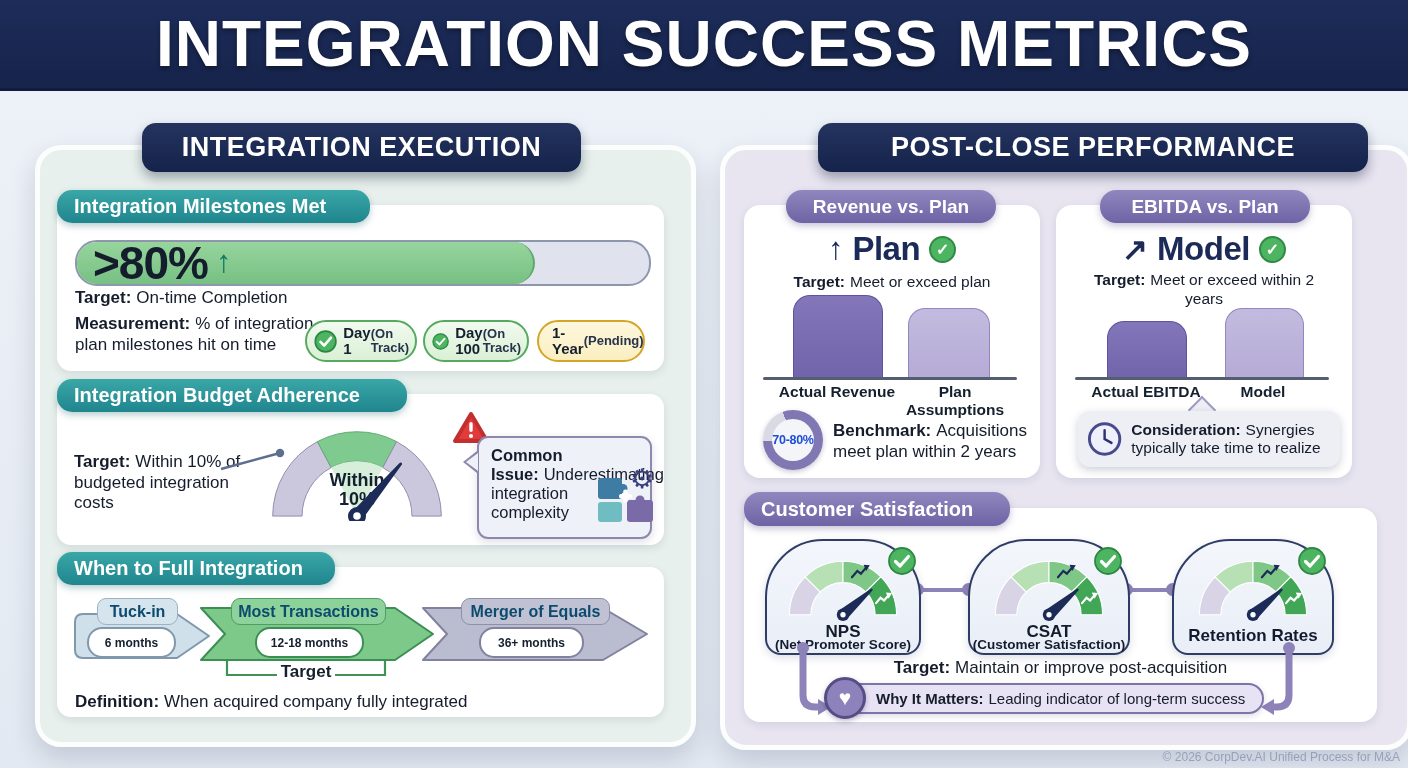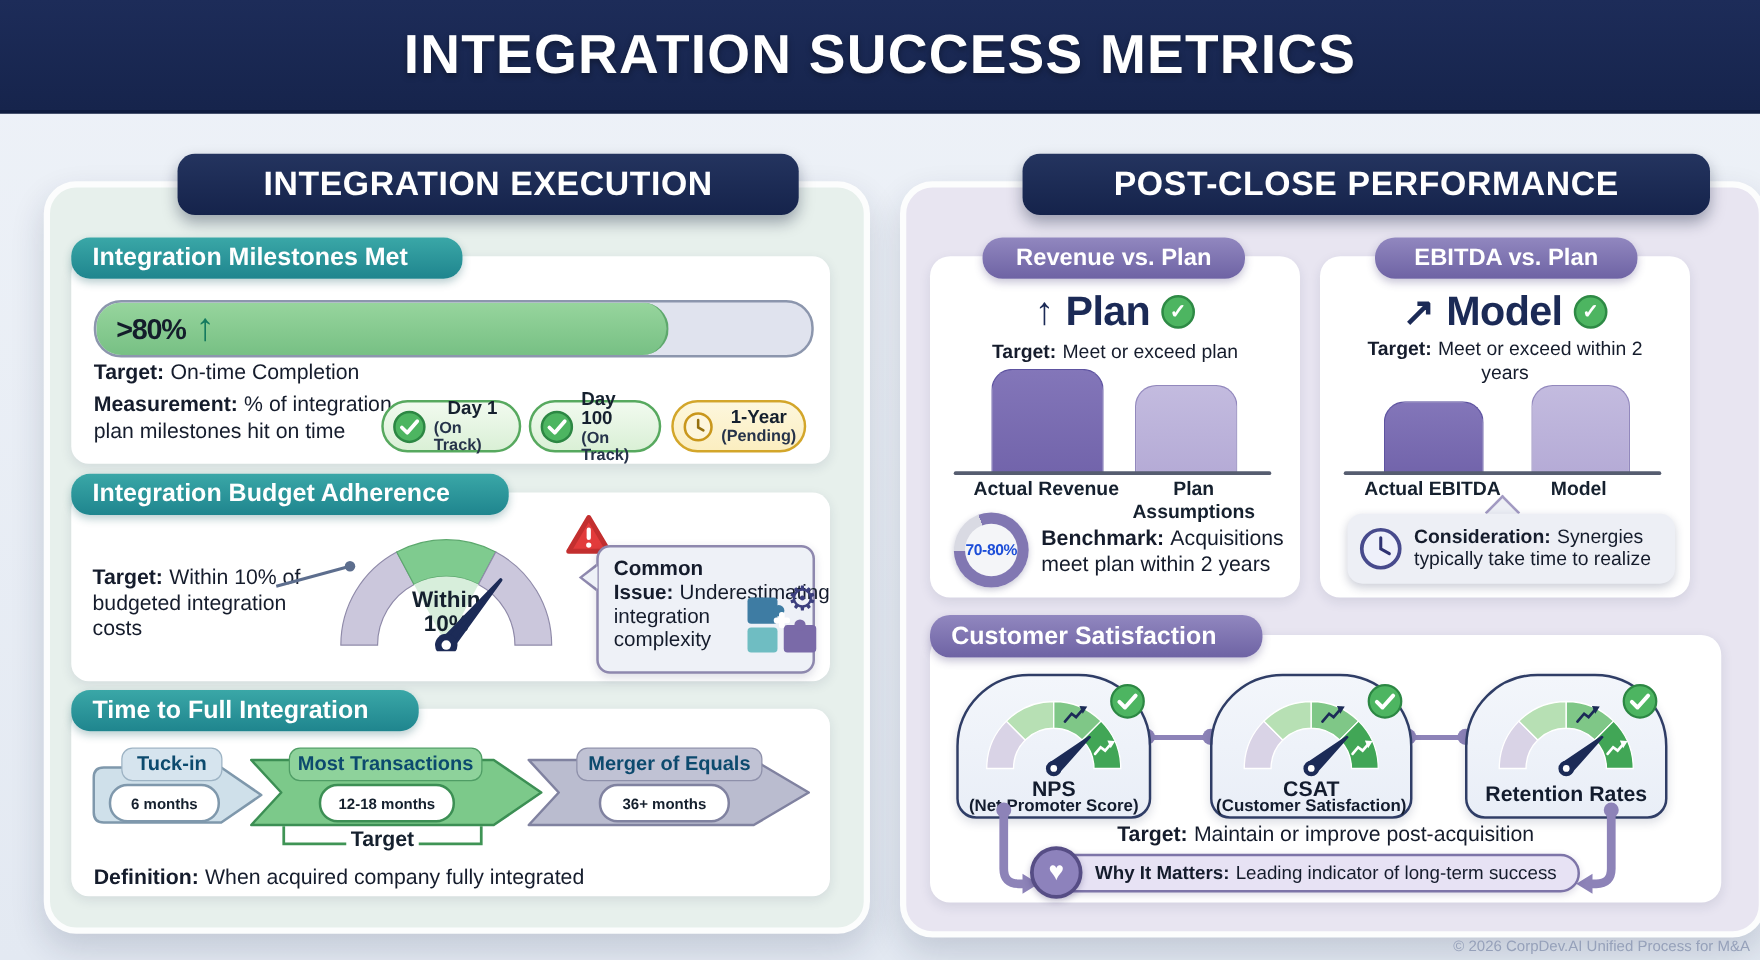--- a/index.html
+++ b/index.html
@@ -3,21 +3,21 @@
 <meta charset="utf-8">
 <style>
   html,body{margin:0;padding:0}
   body{font-family:"Liberation Sans",sans-serif;background:#e6ecf4}
   .stage{position:relative;width:1408px;height:768px;overflow:hidden;
          background:linear-gradient(180deg,#eef2f8 0%,#e3e9f2 100%)}
   .abs{position:absolute}
   
   .banner{left:0;top:0;width:1408px;height:88px;background:linear-gradient(180deg,#1d2c59 0%,#16244c 100%);
           display:flex;align-items:center;justify-content:center;border-bottom:3px solid #0f1c3f}
-  .banner h1{margin:0;color:#fff;font-size:44px;font-weight:800;letter-spacing:1px;
+  .banner h1{margin:0;color:#fff;font-size:64px;font-weight:800;letter-spacing:1px;
              text-shadow:0 3px 5px rgba(0,0,0,.35)}
   
   .panel{border-radius:26px;border:5px solid #fcfdfd;box-shadow:0 12px 26px rgba(25,35,70,.16)}
   .panel-exec{left:35px;top:145px;width:651px;height:592px;background:#e7f0ec}
   .panel-post{left:720px;top:145px;width:682px;height:595px;background:#e8e5f1}
   .navy-pill{background:linear-gradient(180deg,#24345f,#15234b);border-radius:14px;color:#fff;
              display:flex;align-items:center;justify-content:center;font-weight:800;font-size:27px;
              letter-spacing:.5px;box-shadow:0 6px 12px rgba(10,20,50,.35)}
   .wcard{background:#fff;border-radius:14px;box-shadow:0 3px 9px rgba(30,40,80,.10)}
   .teal-pill{background:linear-gradient(180deg,#3aa7a7,#1f858e);border-radius:15px;color:#fff;
@@ -26,27 +26,27 @@
   .purple-pill{background:linear-gradient(180deg,#9187bf,#6e63a4);border-radius:16px;color:#fff;
              display:flex;align-items:center;justify-content:center;font-weight:700;font-size:19px;
              box-shadow:0 3px 7px rgba(70,60,120,.30)}
   .purple-pill.left{justify-content:flex-start;padding-left:17px;font-size:20px}
   .t17{font-size:17px;color:#151c2c;line-height:1.22}
   .lbl{font-weight:800;margin-right:5px}
   
   .pbar{border-radius:22px;background:#e0e3ee;border:2px solid #8c96ad;overflow:hidden}
   .pbar-fill{height:100%;border-radius:0 21px 21px 0;background:linear-gradient(180deg,#97d59d,#77c084);
              border-right:2px solid #5ea86c;display:flex;align-items:center;padding-left:16px;box-sizing:border-box}
-  .pval{font-size:23px;font-weight:800;color:#141d2b;letter-spacing:-1px}
+  .pval{font-size:46px;font-weight:800;color:#141d2b;letter-spacing:-1px}
   .parrow{font-size:31px;font-weight:800;color:#157a5f;margin-left:8px;transform:translateY(-1px)}
   
   .mbadge{border-radius:21px;display:flex;align-items:center;padding-left:7px;box-sizing:border-box;gap:6px}
   .mbadge.ok{background:linear-gradient(180deg,#f1faef,#daf0d6);border:2px solid #57a95f}
   .mbadge.pend{background:linear-gradient(180deg,#fdf7dd,#fbeec0);border:2px solid #d3a62a}
-  .mbadge .txt{display:flex;flex-direction:column;align-items:center;flex:1;line-height:1.05;padding-right:6px}
+  .mbadge .txt{display:flex;align-items:center;flex:1;line-height:1.05;padding-right:6px}
   .mbadge .l1{font-size:15px;font-weight:800;color:#15202e}
   .mbadge .l2{font-size:13px;font-weight:700;color:#26334a}
   
   .stage-name{border-radius:9px;display:flex;align-items:center;justify-content:center;
               font-size:16px;font-weight:800;color:#0c4a6e}
   .dur-pill{background:#fff;border-radius:15px;display:flex;align-items:center;justify-content:center;
             font-size:12px;font-weight:800;color:#15202e}
   
   .hrow{display:flex;align-items:center;justify-content:center;gap:9px}
   .harrow{font-size:31px;font-weight:800;color:#1b2a56}
@@ -89,21 +89,21 @@
 </head>
 <body>
 
 <div class="stage">
 
   <div class="abs banner">
     <h1>INTEGRATION SUCCESS METRICS</h1>
   </div>
 
   <div class="abs panel panel-exec"></div>
-  <div class="abs navy-pill" style="left:142px;top:123px;width:497px;height:49px">
+  <div class="abs navy-pill" style="left:142px;top:123px;width:439px;height:49px">
     <span>INTEGRATION EXECUTION</span>
   </div>
 
   <div class="abs wcard" style="left:57px;top:205px;width:607px;height:166px"></div>
   <div class="abs teal-pill" style="left:57px;top:190px;width:296px;height:33px">
     <span>Integration Milestones Met</span>
   </div>
   <div class="abs pbar" style="left:75px;top:240px;width:572px;height:42px">
     <div class="pbar-fill" style="width:458px">
       <span class="pval">&gt;80%</span>
@@ -190,21 +190,21 @@
     <circle cx="27" cy="24.5" r="4.5" fill="#3e7ca3"></circle>
     <rect x="2" y="38" width="24" height="20" rx="3" fill="#6fbdc2"></rect>
     <rect x="31" y="36" width="26" height="22" rx="3" fill="#7a6aa8"></rect>
     <circle cx="44" cy="36" r="4.5" fill="#7a6aa8"></circle>
     <rect x="23" y="30" width="13" height="4.5" rx="2" fill="#fff"></rect>
     <rect x="27.2" y="25.5" width="4.5" height="13" rx="2" fill="#fff"></rect>
   </svg>
 
   <div class="abs wcard" style="left:57px;top:567px;width:607px;height:150px"></div>
   <div class="abs teal-pill" style="left:57px;top:552px;width:261px;height:33px">
-    <span>Time to Full Integration</span>
+    <span>When to Full Integration</span>
   </div>
   <svg class="abs" style="left:71px;top:602px" width="580" height="62" viewBox="0 0 580 62">
     <path d="M12 12 H106 L138 34 L106 56 H12 Q4 56 4 48 V20 Q4 12 12 12 Z" fill="#cfe0ea" stroke="#7f98ac" stroke-width="2" stroke-linejoin="round"></path>
     <path d="M130 6 H324 L362 32 L324 58 H130 L154 32 Z" fill="#7cc98a" stroke="#3c8f54" stroke-width="2" stroke-linejoin="round"></path>
     <path d="M352 6 H532 L576 32 L532 58 H352 L376 32 Z" fill="#babccf" stroke="#8082a0" stroke-width="2" stroke-linejoin="round"></path>
   </svg>
   <div class="abs stage-name" style="left:97px;top:598px;width:79px;height:25px;background:#d6e4ee;border:1.5px solid #9db3c4">
       <span>Tuck-in</span>
     </div>
   <div class="abs dur-pill" style="left:87px;top:627px;width:85px;height:27px;border:2px solid #7f98ac">

